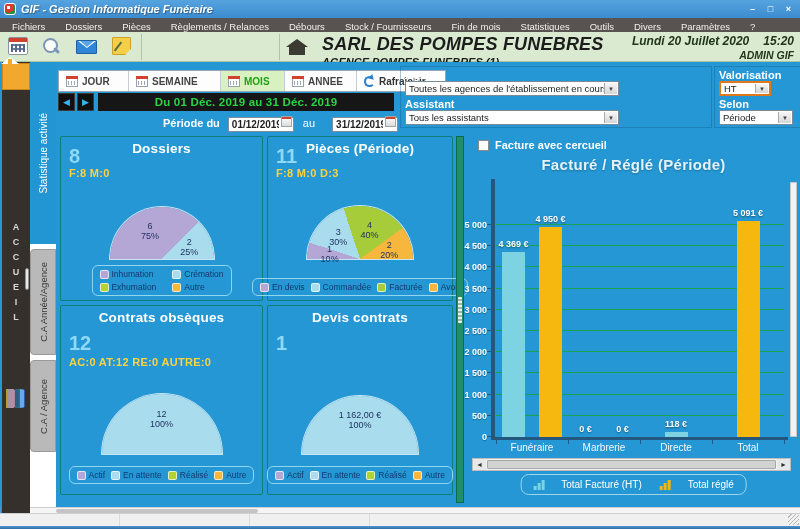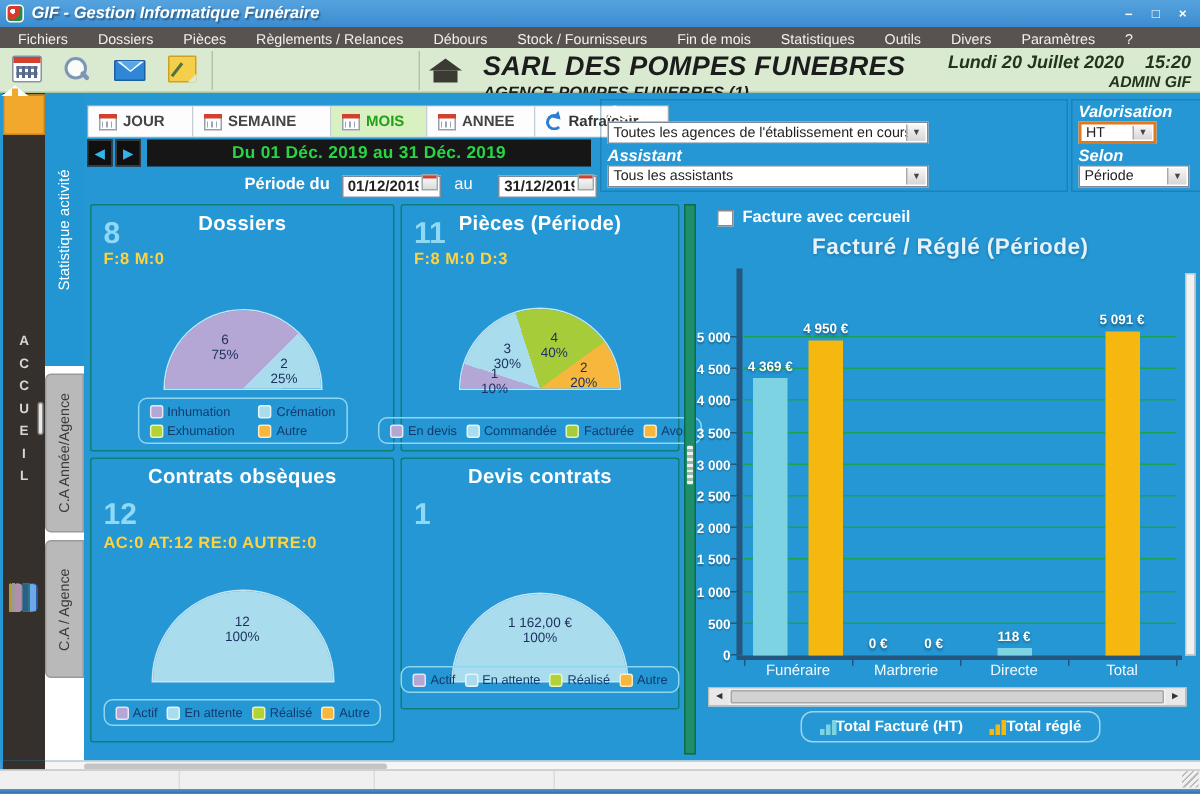--- a/index.html
+++ b/index.html
@@ -121,21 +121,21 @@
   .datebox { position:relative; margin-left:8px; }
   .datebox input { width:66px; height:15px; border:1px solid #7d8da0; font-family:inherit; font-size:10px;
     font-weight:bold; color:#222; padding:0 14px 0 3px; }
   .picker-ic { position:absolute; right:2px; top:2px; width:11px; height:11px; background:linear-gradient(#fff,#dcdcdc);
     border:1px solid #9aa; }
   .picker-ic::before { content:''; position:absolute; top:0; left:0; right:0; height:2px; background:#d2402e; }
 
   .fcluster { position:absolute; border:1px solid rgba(12,90,130,.35); }
   #cluster-agence { left:344px; top:4px; width:312px; height:62px; }
   #cluster-valo { left:658px; top:4px; width:136px; height:62px; }
-  .flabel { position:absolute; left:4px; font-size:11px; font-weight:bold; color:#fff;font-style:italic; }
+  .flabel { position:absolute; left:4px; font-size:11px; font-weight:bold; color:#fff; }
   .dropdown { position:absolute; left:4px; height:15px; background:#fff; border:1px solid #7a8a99;
     display:flex; align-items:center; font-size:9.5px; color:#222; padding:0 16px 0 3px; white-space:nowrap; overflow:hidden; }
   .dd-btn { position:absolute; right:1px; top:1px; bottom:1px; width:13px; background:linear-gradient(#f6f6f6,#d6d6d6);
     border-left:1px solid #aaa; color:#444; font-size:6px; display:flex; align-items:center; justify-content:center; }
   .dd-hot { border:2px solid #e0781c; }
 
   
   .panel { position:absolute; border:1px solid #0f7d78; border-radius:2px; }
   .panel-title { text-align:center; margin-top:4px; font-size:13.5px; font-weight:bold; color:#fff; letter-spacing:.2px; }
   .big-num { position:absolute; left:8px; font-size:20px; font-weight:bold; color:#8fd9f6; }
@@ -178,21 +178,21 @@
     text-shadow:0 1px 2px rgba(0,0,0,.45); white-space:nowrap; }
   #chart-x-labels { position:absolute; left:26px; top:306px; width:288px; display:flex; }
   .xlabel { flex:1; text-align:center; font-size:10px; color:#f2f8ff; }
   #chart-vscroll { position:absolute; left:320px; top:46px; width:7px; height:255px; background:#f2f2f2; border:1px solid #c6c6c6; }
   #chart-hscroll { position:absolute; left:2px; right:6px; top:322px; height:13px; background:#f2f2f2;
     border:1px solid #bdbdbd; display:flex; align-items:center; }
   .hs-btn { width:13px; height:11px; font-size:7px; color:#333; display:flex; align-items:center; justify-content:center; background:#e8e8e8; }
   .hs-thumb { flex:1; height:9px; margin:0 1px; background:#d2d2d2; border:1px solid #a8a8a8; border-radius:1px; }
   #chart-legend { position:absolute; top:338px; left:50%; transform:translateX(-50%); display:flex; gap:18px;
     border:1px solid #9fd4ec; border-radius:8px; padding:4px 12px; }
-  .clegend-item { display:flex; align-items:center; gap:0; font-size:10px; font-weight:bold; color:#fff; white-space:nowrap; }
+  .clegend-item { display:flex; align-items:center; gap:17px; font-size:10px; font-weight:normal; color:#fff; white-space:nowrap; }
   .mini-bars { display:flex; align-items:flex-end; gap:1px; height:10px; }
   .mini-bars span { width:3px; display:block; }
 
   
   #scrollstrip { position:absolute; top:507px; left:30px; width:770px; height:6px; background:#f5f5f5; border-top:1px solid #d0d0d0; }
   #scrollstrip .thumb { position:absolute; left:26px; top:1px; width:202px; height:4px; background:#c4c4c4; border-radius:2px; }
   #strip-dark { position:absolute; top:507px; left:2px; width:28px; height:6px; background:#35302c; }
   #statusbar { position:absolute; top:513px; left:0; width:800px; height:13px; background:#f0f0f0;
     border-top:1px solid #cfcfcf; display:flex; }
   .status-cell { border-right:1px solid #dcdcdc; height:100%; }
@@ -447,21 +447,21 @@
               <span class="plegend-item">
                 <span class="swatch" style="background: rgb(178, 210, 53);"></span>
                 <span>Réalisé</span>
               </span>
               <span class="plegend-item">
                 <span class="swatch" style="background: rgb(246, 183, 60);"></span>
                 <span>Autre</span>
               </span>
             </div>
           </div>
-          <div class="panel" style="left: 211px; top: 243px; width: 186px; height: 168px;">
+          <div class="panel" style="left: 211px; top: 243px; width: 186px; height: 190px;">
             <div class="panel-title">Devis contrats</div>
             <div class="big-num" style="top: 26px;">1</div>
             <div class="pie" style="width: 116px; height: 58px; top: 90px; border-radius: 58px 58px 0px 0px; background: conic-gradient(from 270deg at 50% 100%, rgb(169, 220, 236) 0deg, rgb(169, 220, 236) 180deg, rgba(0, 0, 0, 0) 180deg, rgba(0, 0, 0, 0) 360deg);">
               <div class="pie-label" style="left: 58px; top: 24.36px;">
                 <div>1 162,00 €</div>
                 <div>100%</div>
               </div>
             </div>
             <div class="plegend cols4" style="bottom: 10px;">
               <span class="plegend-item">

